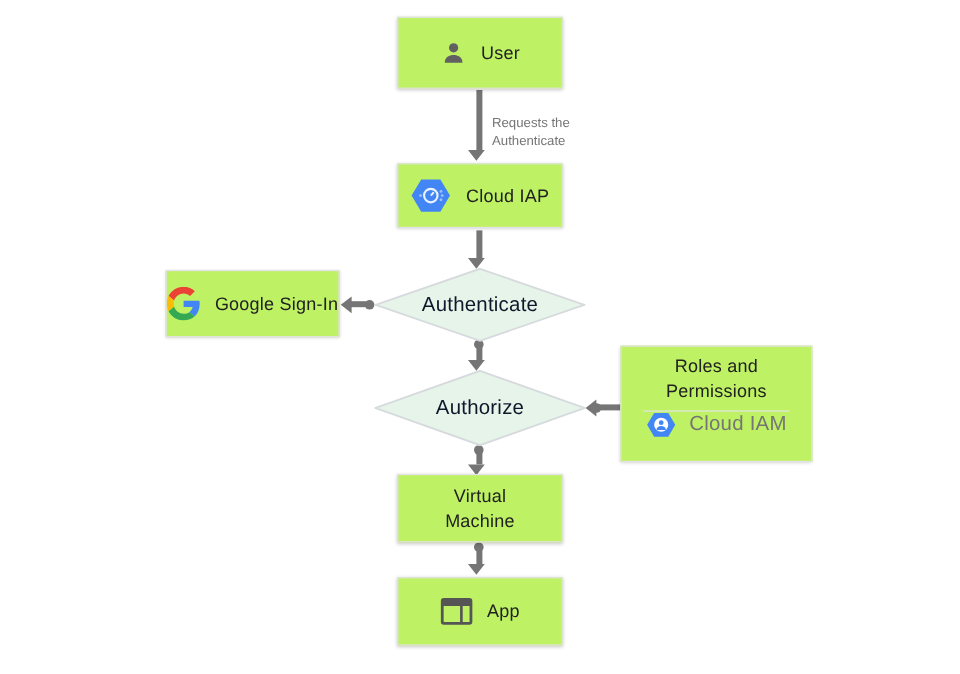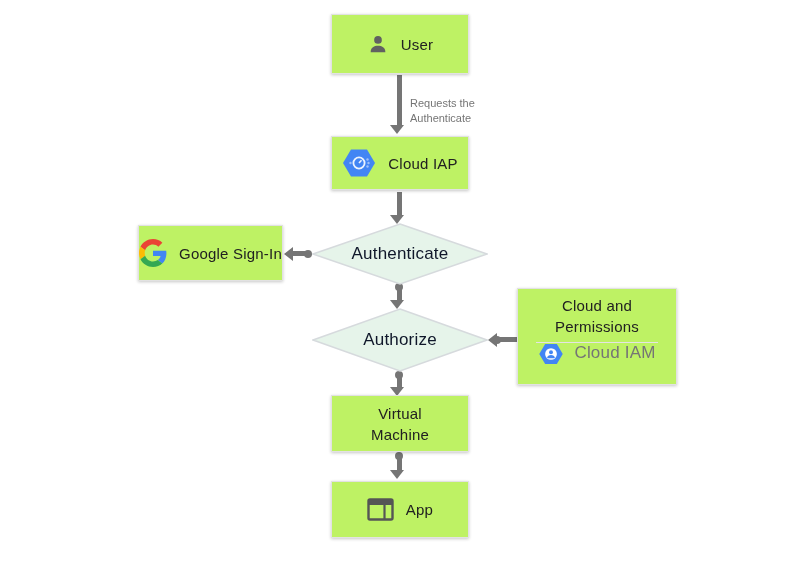--- a/index.html
+++ b/index.html
@@ -143,21 +143,21 @@
 
   <div class="diamond" style="left:312px; top:308px; width:176px; height:64px;text-align:center;">
     <svg width="176" height="64" viewBox="0 0 176 64">
       <polygon points="88,1 175,32 88,63 1,32" fill="#e6f4ea" stroke="#d6dadd" stroke-width="1.5"></polygon>
     </svg>
     <div class="label">Authorize</div>
   </div>
 
   <div class="box roles-box" style="left:517px; top:288px; width:160px; height:97px;">
     <div class="roles-text">
-      <div>Cloud and</div>
+      <div>Roles and</div>
       <div>Permissions</div>
     </div>
     <div class="roles-divider"></div>
     <div class="roles-footer">
       <svg width="26" height="22" viewBox="0 0 34 30">
         <polygon points="9,1.5 25,1.5 33,15 25,28.5 9,28.5 1,15" fill="#4285f4"></polygon>
         <circle cx="17" cy="15" r="8" fill="#ffffff"></circle>
         <circle cx="17" cy="12.6" r="2.7" fill="#4285f4"></circle>
         <path d="M11.7 20.5c0-2.9 2.6-4.2 5.3-4.2s5.3 1.3 5.3 4.2v0.4h-10.6z" fill="#4285f4"></path>
       </svg>

